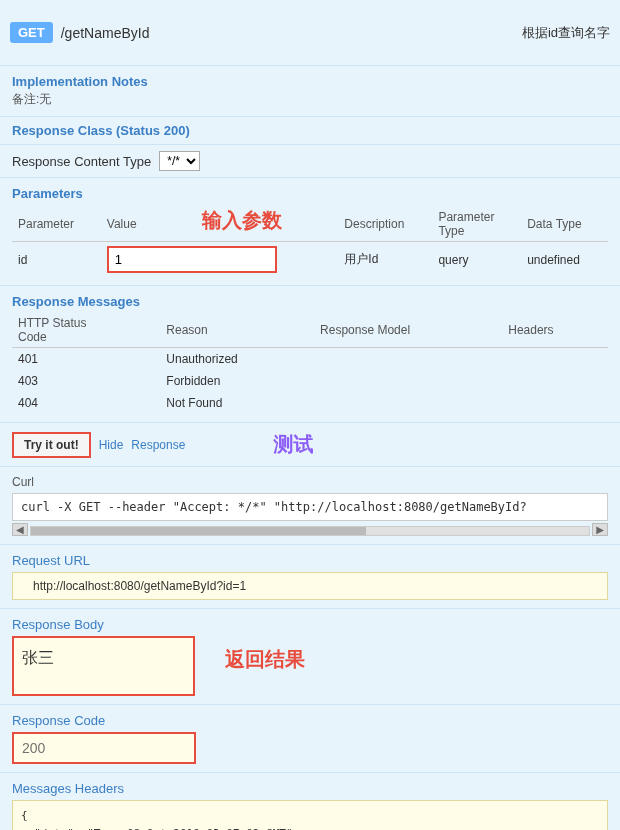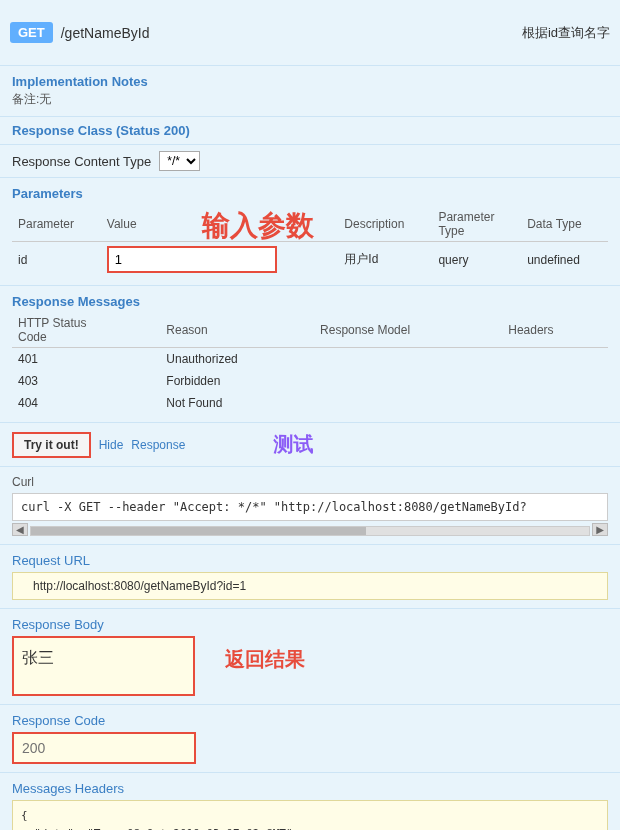--- a/index.html
+++ b/index.html
@@ -363,21 +363,21 @@
 
     .params-annotation-container {
       position: relative;
     }
 
     .annotation-text {
       position: absolute;
       top: 0px;
       left: 190px;
       color: #e74c3c;
-      font-size: 28px;
+      font-size: 20px;
       font-weight: bold;
       pointer-events: none;
     }
   </style>
 </head>
 <body>
 
 <div class="header-bar">
   <div style="display:flex; align-items:center;">
     <span class="get-badge">GET</span>

